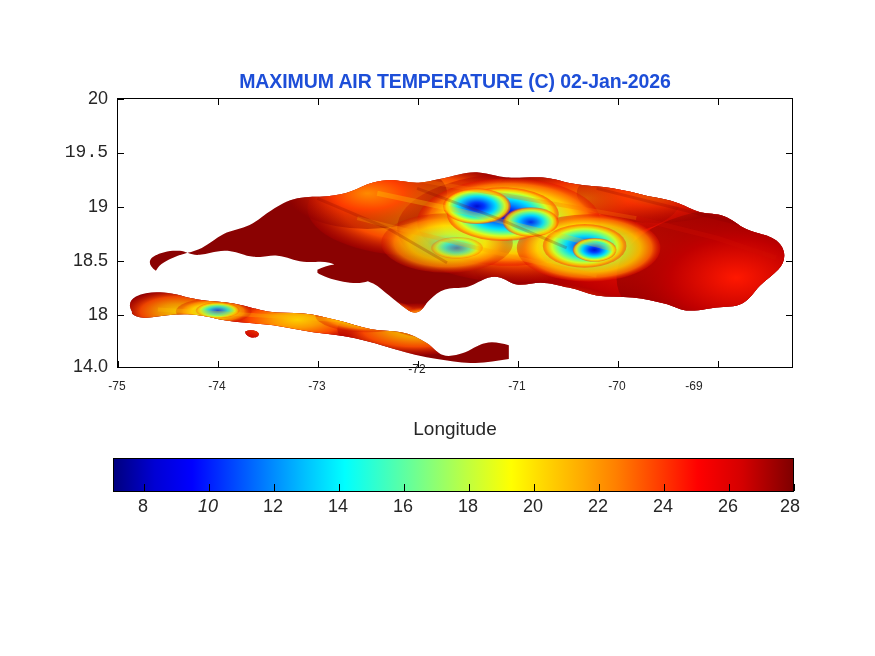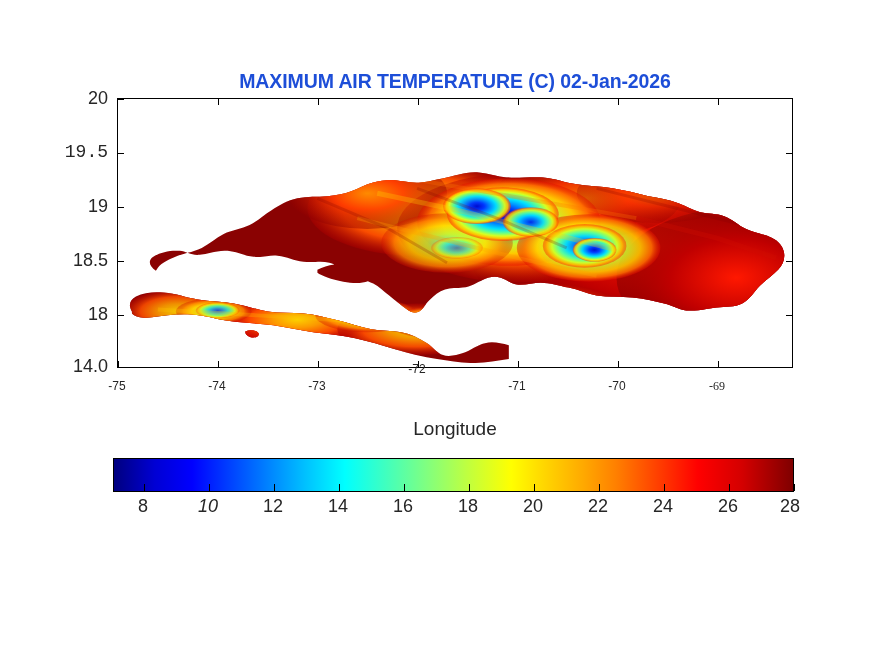--- a/index.html
+++ b/index.html
@@ -386,21 +386,21 @@
   <div class="yticklabel" style="left:48px; width:60px; top:260px;">18.5</div>
   <div class="yticklabel" style="left:60px; width:48px; top:314px;">18</div>
   <div class="yticklabel" style="left:48px; width:60px; top:366px;">14.0</div>
 
   <div class="xticklabel" style="left:117px; top:379px;">-75</div>
   <div class="xticklabel" style="left:217px; top:379px;">-74</div>
   <div class="xticklabel" style="left:317px; top:379px;">-73</div>
   <div class="xticklabel" style="left:417px; top:362px;">-72</div>
   <div class="xticklabel" style="left:517px; top:379px;">-71</div>
   <div class="xticklabel" style="left:617px; top:379px;">-70</div>
-  <div class="xticklabel" style="left:717px; top:379px;font-family:Liberation Serif, serif;">-69</div>
+  <div class="xticklabel" style="left:694px; top:379px;">-69</div>
 
   <div id="xlabel">Longitude</div>
 
   <div id="colorbar">
     <div class="cb-tick" style="left:30px;"></div>
     <div class="cb-tick" style="left:95px;"></div>
     <div class="cb-tick" style="left:160px;"></div>
     <div class="cb-tick" style="left:225px;"></div>
     <div class="cb-tick" style="left:290px;"></div>
     <div class="cb-tick" style="left:355px;"></div>

